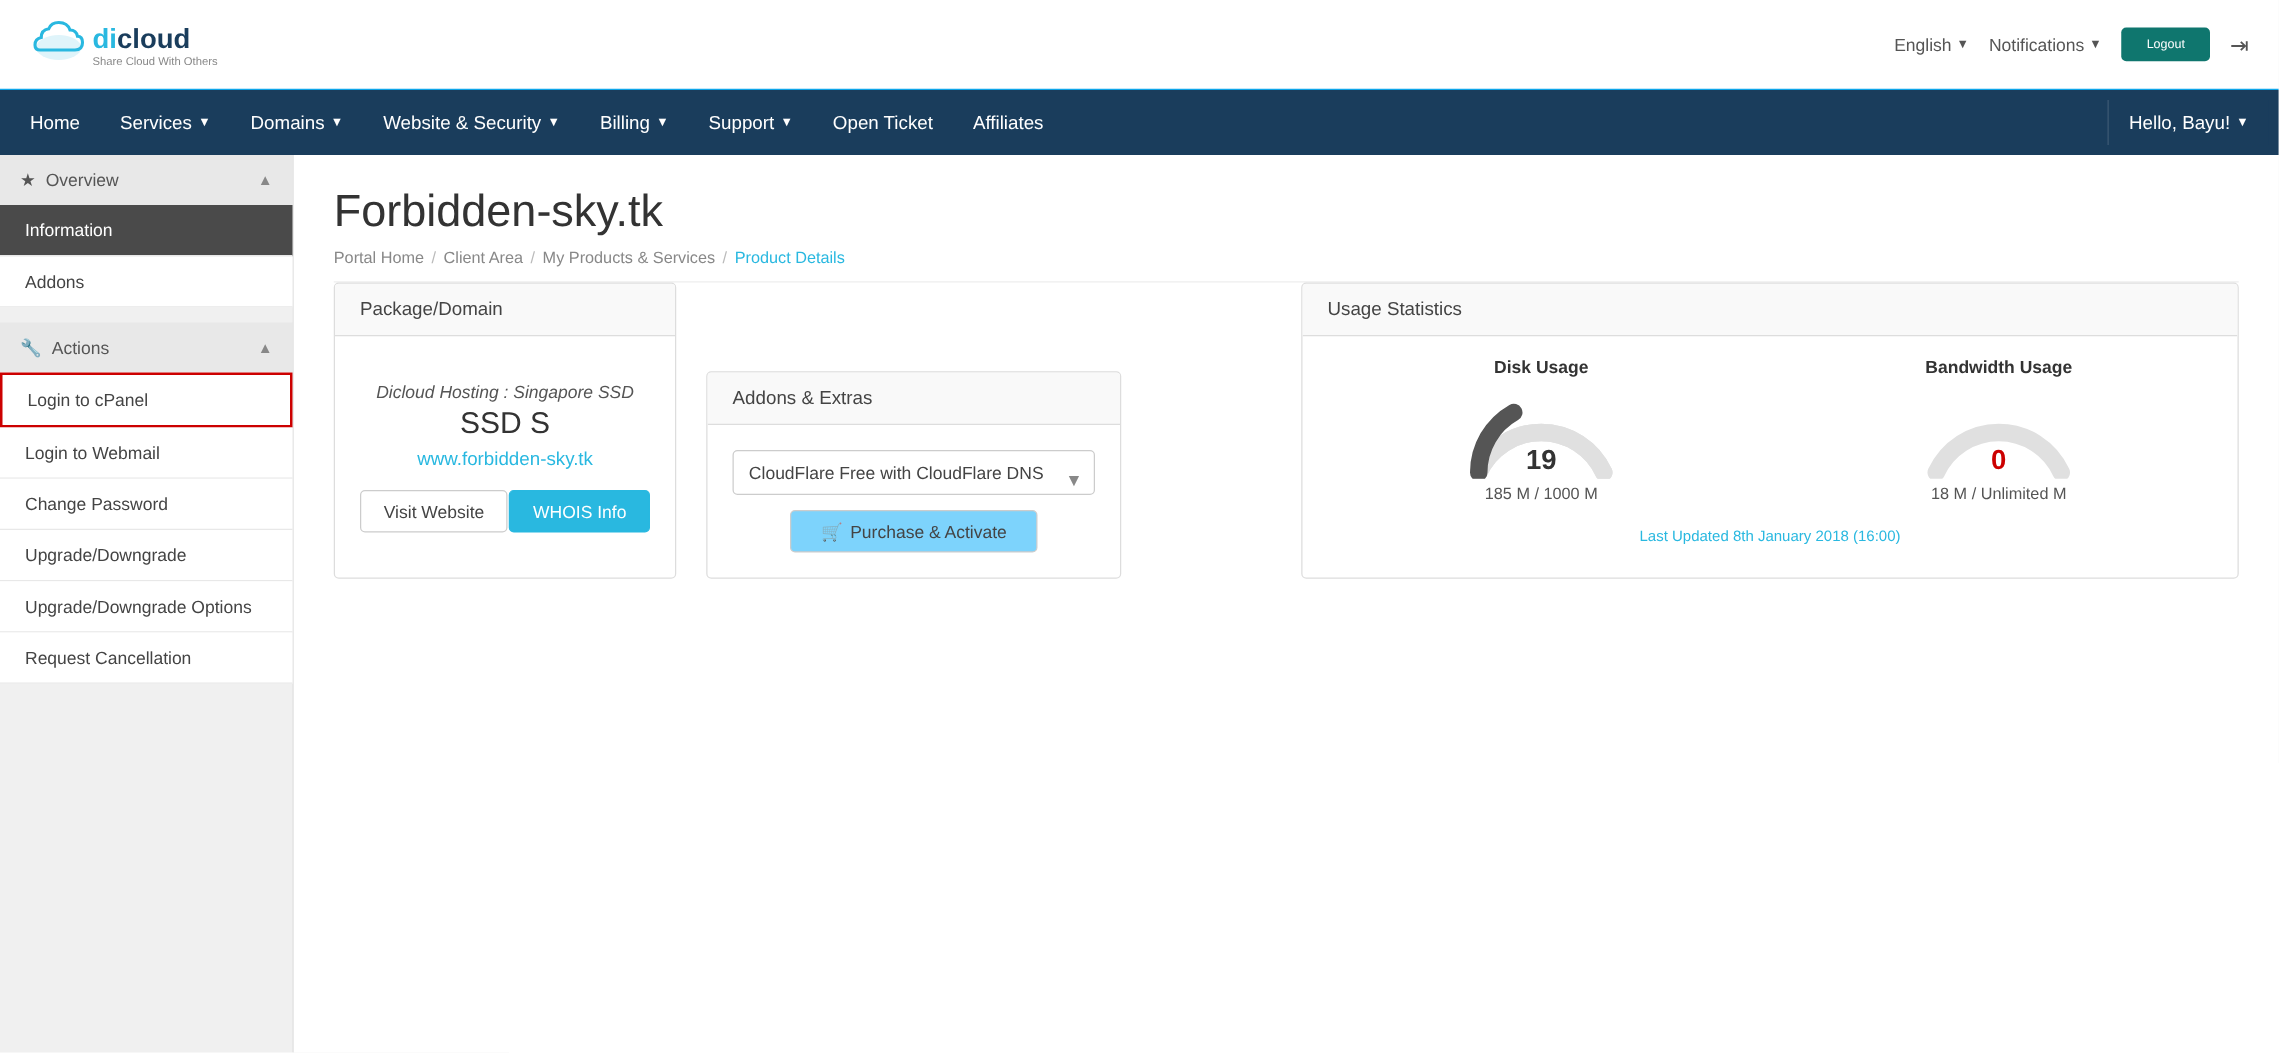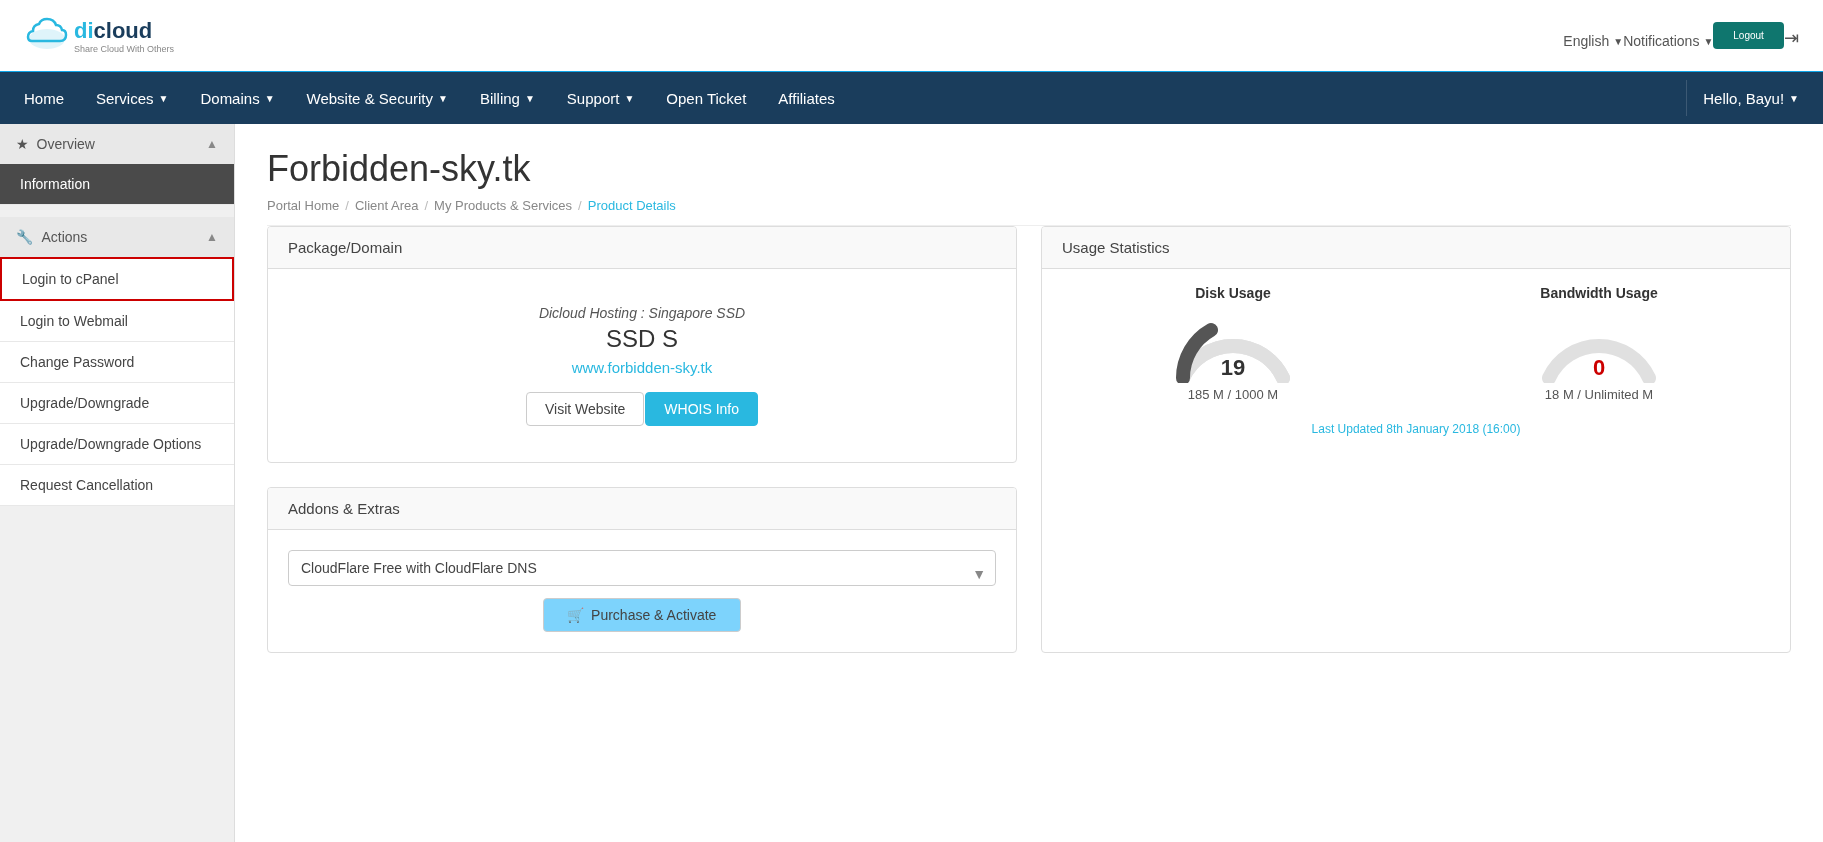--- a/index.html
+++ b/index.html
@@ -12,21 +12,21 @@
       align-items: center;
       justify-content: space-between;
       padding: 4px 24px;
       border-bottom: 1px solid #0ea5e9;
       height: 72px;
     }
     .logo-area { display: flex; align-items: center; }
     .logo-cloud { color: #29b8e0; font-size: 38px; line-height: 1; }
     .logo-text-area { display: flex; flex-direction: column; margin-left: 4px; }
 
-    .top-right { display: flex; align-items: flex-end; gap: 0; }
+    .top-right { display: flex; align-items: center; gap: 16px; }
     .top-link { color: #555; font-size: 14px; cursor: pointer; display: flex; align-items: center; gap: 4px; }
     .dropdown-arrow { font-size: 10px; }
     .logout-btn {
       background: #0f766e;
       color: #fff;
       border: none;
       padding: 8px 20px;
       font-size: 10px;
       cursor: pointer;
       border-radius: 4px;
@@ -312,20 +312,23 @@
 
     <div class="sidebar-section-header">
       <div class="section-title">
         <span>★</span>
         <span>Overview</span>
       </div>
       <span class="sidebar-chevron">▲</span>
     </div>
     <div class="sidebar-item active">
       <span>Information</span>
+    </div>
+    <div class="sidebar-item">
+      <span>Addons</span>
     </div>
     <div class="sidebar-divider"></div>
 
     <div class="sidebar-section-header">
       <div class="section-title">
         <span>🔧</span>
         <span>Actions</span>
       </div>
       <span class="sidebar-chevron">▲</span>
     </div>
@@ -356,21 +359,21 @@
       <span class="breadcrumb-sep">/</span>
       <a href="#">Client Area</a>
       <span class="breadcrumb-sep">/</span>
       <a href="#">My Products &amp; Services</a>
       <span class="breadcrumb-sep">/</span>
       <span class="current">Product Details</span>
     </div>
 
     <div class="content-grid">
 
-      <div style="display:flex;flex-direction:column;gap:24px;">
+      <div style="display:flex;flex-direction:row;gap:24px;align-items:flex-end;">
 
         <div class="card">
           <div class="card-header">Package/Domain</div>
           <div class="card-body">
             <div class="package-info">
               <div class="package-subtitle">Dicloud Hosting : Singapore SSD</div>
               <div class="package-name">SSD S</div>
               <div class="package-domain">www.forbidden-sky.tk</div>
               <div class="package-buttons">
                 <button class="btn-visit">Visit Website</button>

